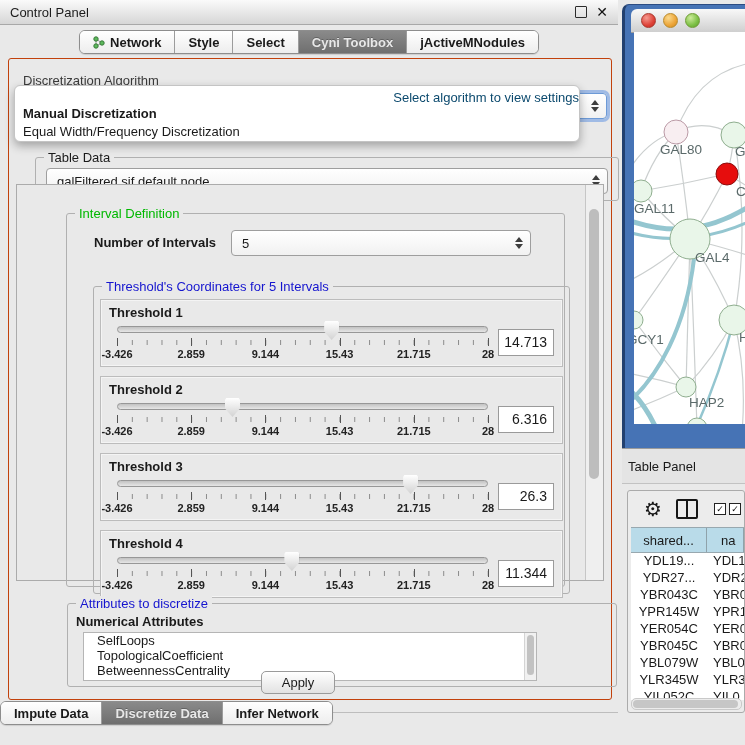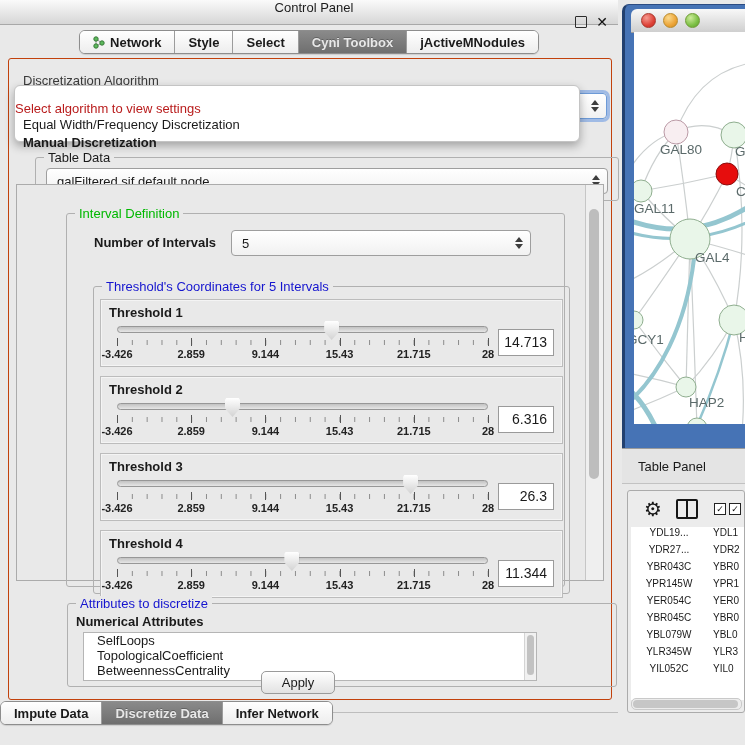--- a/index.html
+++ b/index.html
@@ -8,21 +8,21 @@
     background:#e9e9e9;
     font-family:"Liberation Sans","DejaVu Sans",sans-serif;
     color:#1a1a1a;font-size:13px;
     -webkit-font-smoothing:antialiased;
   }
   
   .titlebar{
     position:absolute;left:0;top:0;width:618px;height:24px;
     background:linear-gradient(#fafafa,#d6d6d6);
     border-bottom:1px solid #a8a8a8;
-    display:flex;align-items:center;flex-direction:column;
+    display:flex;align-items:center;
   }
   .titlebar .title{margin-left:10px;color:#1c1c1c}
   .tb-icons{margin-left:auto;display:flex;align-items:center;gap:9px;margin-right:10px}
   .float-ico{width:10px;height:10px;border:1.5px solid #2c2c2c;border-radius:1px;background:transparent}
   .close-ico{font-weight:bold;font-size:14px;color:#111;line-height:1}
   .tabbar{
     position:absolute;left:0;top:30px;width:618px;display:flex;justify-content:center;
   }
   .seg{
     display:flex;border:1px solid #8d8d8d;border-radius:6px;overflow:hidden;
@@ -49,21 +49,21 @@
   .updown{position:absolute;right:7px;top:50%;transform:translateY(-50%);display:flex;flex-direction:column;gap:2px}
   .updown b{width:0;height:0;border-left:4px solid transparent;border-right:4px solid transparent}
   .updown b.up{border-bottom:5px solid #3d3d3d}
   .updown b.dn{border-top:5px solid #3d3d3d}
   .combo.focusring{box-shadow:0 0 0 3px rgba(100,150,225,.55);border-color:#6d9ad6;z-index:2}
   .popup{
     position:absolute;left:5px;top:26px;width:564px;height:55px;background:#fff;
     border:1px solid #c4c4c4;border-radius:6px;z-index:10;
     box-shadow:0 4px 10px rgba(0,0,0,.3);
   }
-  .popup .ph{color:#b91c1c;text-align:left;padding-top:15px;height:15px}
+  .popup .ph{color:#0c4a6e;text-align:right;padding-top:4px;height:15px}
   .popup .opt{padding:1px 8px;line-height:16px;white-space:nowrap}
   .popup .opt.bold{font-weight:700}
   fieldset{border:1px solid #b0b0b0;border-radius:3px;margin:16px;padding:0;position:absolute}
   fieldset .legend{position:absolute;top:-8px;left:8px;background:#e9e9e9;padding:0 4px;line-height:15px}
   .leg-green{color:var(--c-legend-green,#00b800)}
   .leg-blue{color:var(--c-legend-blue,#1515cf)}
   .fs-tabledata{left:10px;top:82px;width:582px;height:42px}
   .scrollarea{
     position:absolute;left:7px;top:125px;width:586px;height:395px;
     border:1px solid #ababab;background:#e9e9e9;
@@ -130,36 +130,36 @@
     background:linear-gradient(#f8f8f8,#cfcfcf);
     border-bottom:1px solid #9d9d9d;border-radius:6px 0 0 0;
     display:flex;align-items:center;gap:7px;padding-left:10px;
   }
   .light{width:13px;height:13px;border-radius:50%}
   .light.red{background:radial-gradient(circle at 35% 30%,#f59a90,#de4238 60%,#c02a20);border:1px solid #a8362c}
   .light.amber{background:radial-gradient(circle at 35% 30%,#fad98d,#eca438 60%,#cd8a22);border:1px solid #b98a2a}
   .light.green{background:radial-gradient(circle at 35% 30%,#cdeb9b,#7cc045 60%,#5d9e2d);border:1px solid #6f9c35}
   .canvas{position:absolute;left:9px;top:27px;width:112px;height:392px;background:#fff;overflow:hidden}
   .tp-header{position:absolute;left:622px;top:448px;width:123px;height:34px;background:#e4e4e4;border-top:1px solid #9b9b9b;border-bottom:1px solid #c2c2c2;display:flex;align-items:center}
-  .tp-header span{margin-left:16px}
+  .tp-header span{margin-left:6px}
   .tp-panel{
     position:absolute;left:627px;top:490px;width:118px;height:223px;
     background:#ececec;border:1px solid #ababab;border-radius:3px;box-sizing:border-box;
   }
   .tp-toolbar{position:absolute;left:0;top:0;right:0;height:36px;display:flex;align-items:center;gap:14px;padding-left:16px}
   .gear{font-family:"DejaVu Sans",sans-serif;font-size:20px;color:#161616;line-height:1}
   .spliticon{width:18px;height:16px;border:2px solid #161616;border-radius:2px;position:relative}
   .spliticon:before{content:"";position:absolute;left:50%;top:0;bottom:0;width:2px;background:#161616;transform:translateX(-1px)}
   .checks{display:flex;gap:3px;margin-left:2px}
   .chk{width:10px;height:10px;border:1px solid #222;font-size:9px;line-height:10px;text-align:center;color:#111;background:#fff}
   .ttable{position:absolute;left:3px;top:36px;right:0;bottom:12px;background:#fff;overflow:hidden}
   .thead{display:flex;height:24px;background:var(--c-table-header-blue,#b9dbe9);border-top:1px solid #98a8af;border-bottom:1px solid #98a8af}
   .thead .hc{display:flex;align-items:center;justify-content:center;border-right:1px solid #8fa2aa;box-sizing:border-box}
   .hc1{width:76px}.hc2{flex:1;justify-content:flex-start !important;padding-left:14px}
-  .trowline{display:flex;height:17px;font-size:10px}
+  .trowline{display:flex;height:17px;font-size:13px}
   .trowline .c1{width:76px;text-align:center}
   .trowline .c2{flex:1;padding-left:6px;white-space:nowrap;overflow:hidden}
   .hsb{position:absolute;left:3px;right:2px;bottom:2px;height:10px;background:#ececec;border:1px solid #c9c9c9;border-radius:5px}
   .hsb .thumb{position:absolute;left:1px;top:1px;bottom:1px;width:96%;border-radius:4px;background:#c6c6c6}
   svg text{font-family:"Liberation Sans","DejaVu Sans",sans-serif}
 </style>
 </head>
 <body>
 
 <div class="titlebar">
@@ -205,22 +205,22 @@
   <span class="algo-label">Discretization Algorithm</span>
   <div class="combo focusring" style="left:20px;top:34px;width:576px;height:24px">
     <span class="updown">
         <b class="up"></b>
         <b class="dn"></b>
       </span>
   </div>
 
   <div class="popup">
     <div class="ph">Select algorithm to view settings</div>
+    <div class="opt bold">Manual Discretization</div>
     <div class="opt">Equal Width/Frequency Discretization</div>
-    <div class="opt bold">Manual Discretization</div>
   </div>
 
   <fieldset class="fs-tabledata">
     <span class="legend">Table Data</span>
     <div class="combo" style="left:10px;top:10px;width:560px;height:24px">
       <span class="ctext">galFiltered.sif default node</span>
       <span class="updown">
           <b class="up"></b>
           <b class="dn"></b>
         </span>
@@ -447,20 +447,24 @@
 <div class="tp-panel">
   <div class="tp-toolbar">
     <span class="gear">⚙</span>
     <span class="spliticon"></span>
     <span class="checks">
       <span class="chk">✓</span>
       <span class="chk">✓</span>
     </span>
   </div>
   <div class="ttable">
+    <div class="thead">
+      <div class="hc hc1">shared...</div>
+      <div class="hc hc2">na</div>
+    </div>
     <div>
         <div class="trowline">
           <div class="c1">YDL19...</div>
           <div class="c2">YDL1</div>
         </div>
         <div class="trowline">
           <div class="c1">YDR27...</div>
           <div class="c2">YDR2</div>
         </div>
         <div class="trowline">

